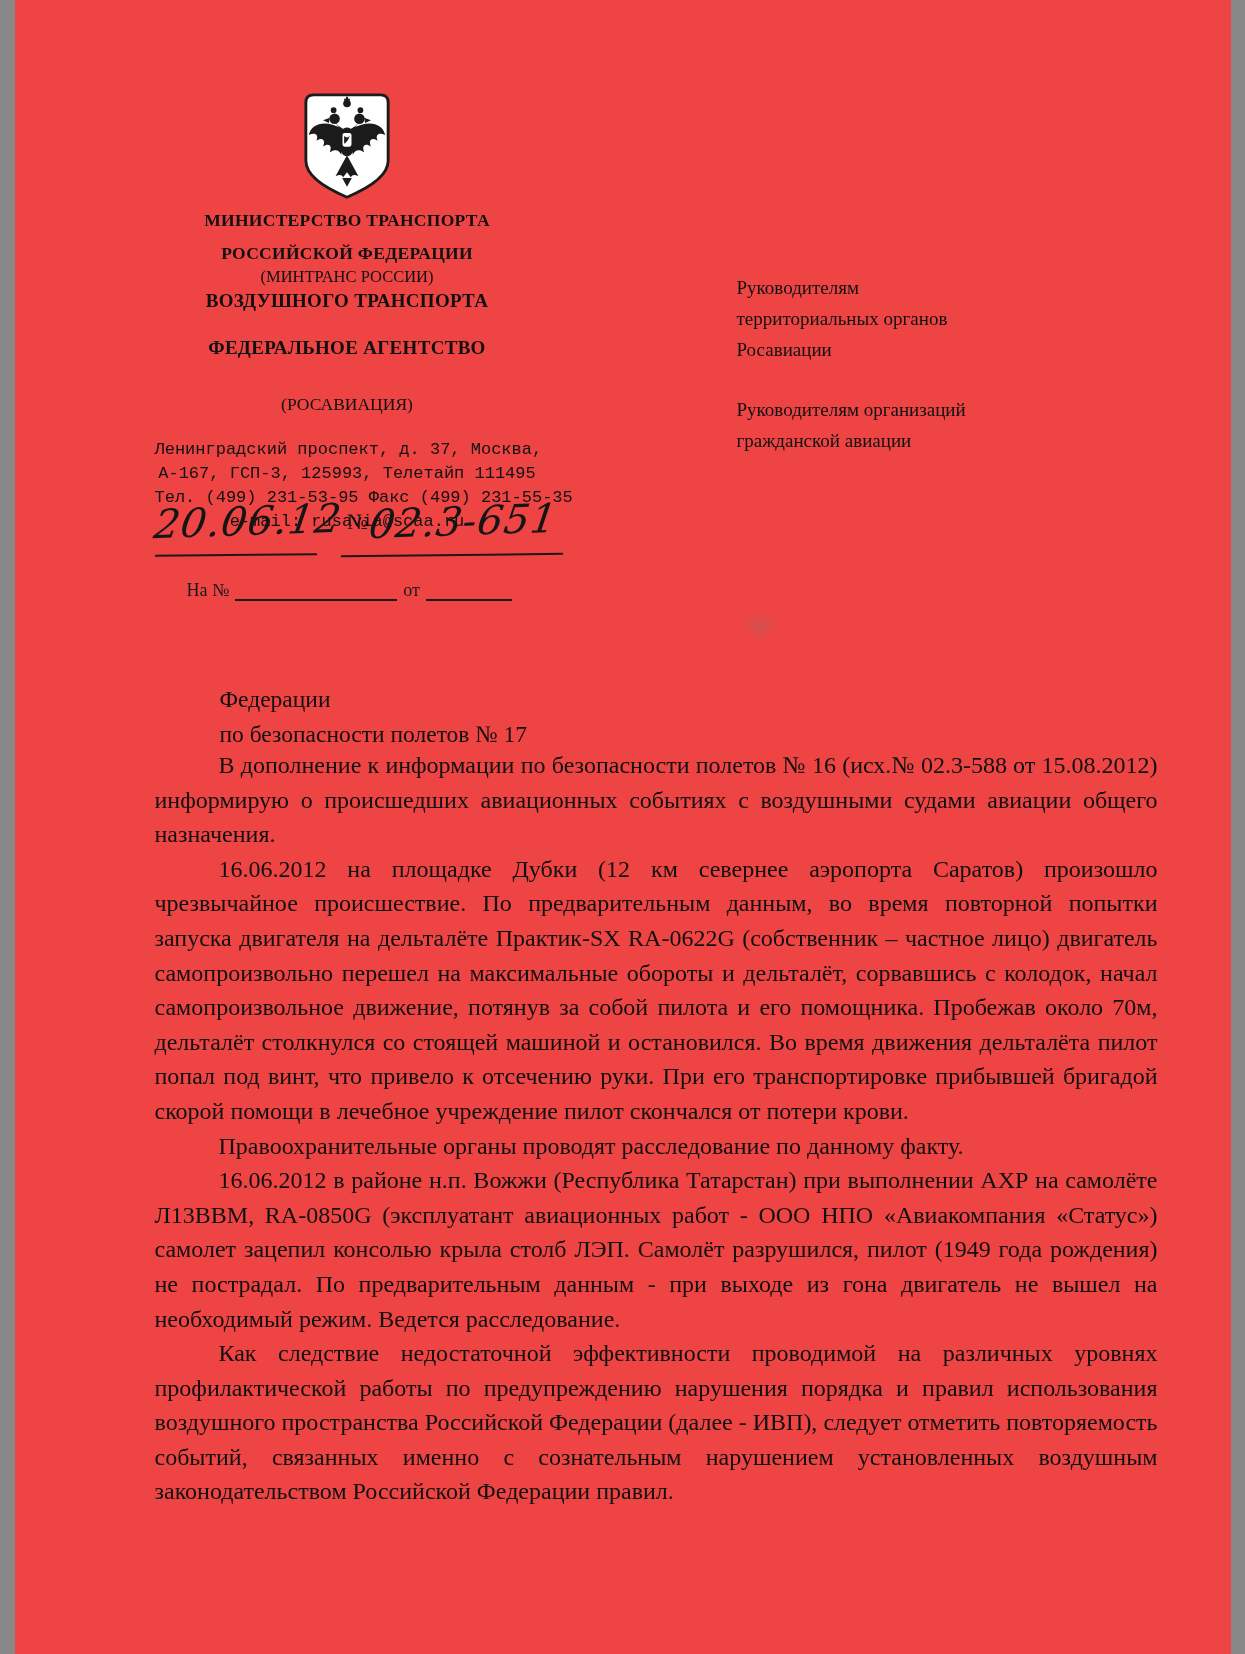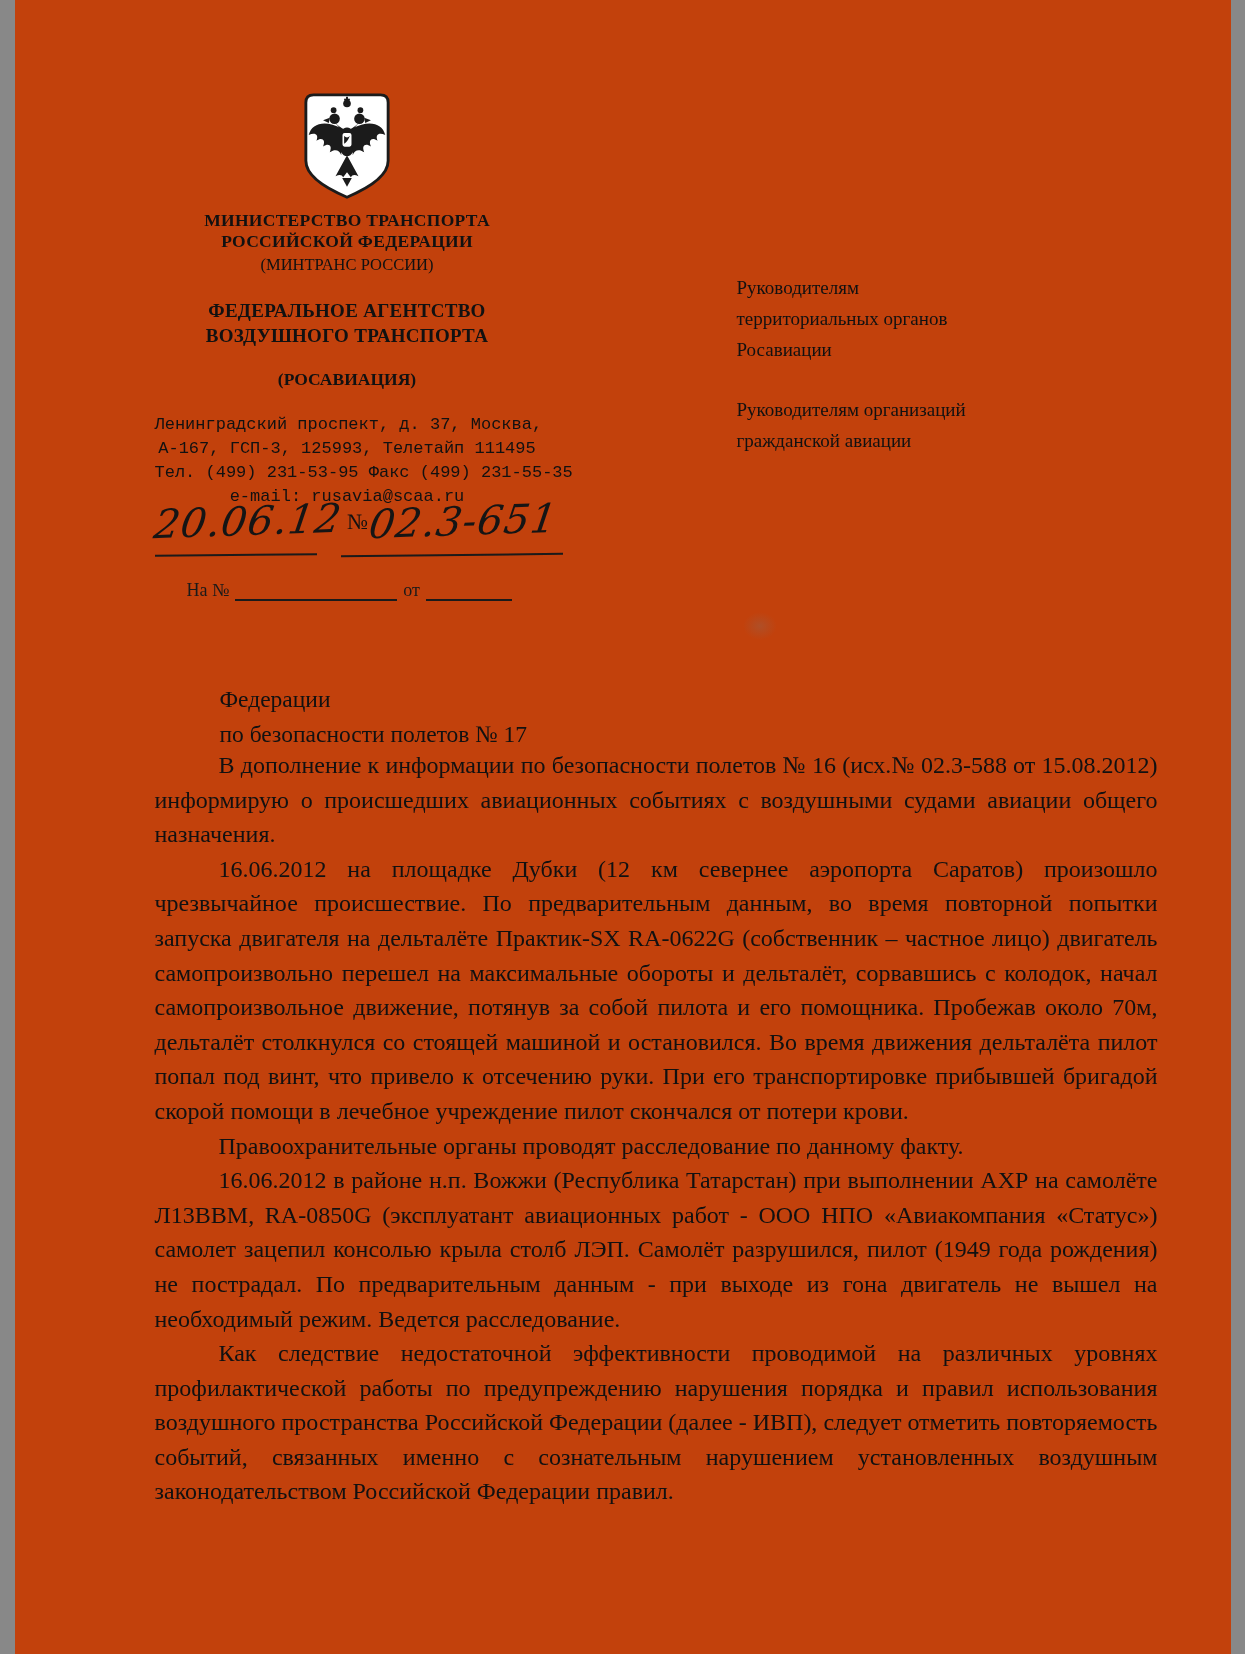--- a/index.html
+++ b/index.html
@@ -1,34 +1,34 @@
 <!DOCTYPE html>
 <html><head>
 <meta charset="utf-8">
 <style>
   html,body{margin:0;padding:0;background:#888;}
   .page{
     position:relative;
     width:1216px;height:1654px;
     margin:0 auto;
-    background:#c2410c;
+    background:#ef4444;
     font-family:"Liberation Serif","DejaVu Serif",serif;
     color:#111;
     overflow:hidden;
   }
   
   .letterhead{
     position:absolute;left:140px;top:92px;width:385px;
     text-align:center;
   }
   .emblem{display:block;margin:0 auto 8px auto;width:96px;height:110px;}
   .ministry{margin-top:6px;font-weight:bold;font-size:17.5px;line-height:21px;letter-spacing:.3px;}
   .mintrans{font-size:16.5px;line-height:22px;margin-top:2px;}
   .agency{margin-top:22px;font-weight:bold;font-size:19px;line-height:25px;letter-spacing:.3px;}
-  .rosaviacia{margin-top:21px;font-weight:bold;font-size:17.5px;text-align:center;}
+  .rosaviacia{margin-top:34px;font-weight:normal;font-size:17.5px;text-align:center;}
   .address{margin-top:23px;font-size:17px;line-height:24px;white-space:nowrap;font-family:Liberation Mono, monospace;}
   
   .handwrite-row{position:absolute;left:140px;top:498px;width:420px;height:60px;}
   .hw{
     font-family:"DejaVu Serif",serif;font-style:italic;
     font-size:40px;letter-spacing:1px;color:#151515;
     display:inline-block;transform:skewX(-10deg) rotate(-2deg);
   }
   .hw-num-sign{font-family:"Liberation Serif",serif;font-style:normal;font-size:22px;position:relative;top:-6px;margin:0 2px 0 6px;}
   .hw-line{position:absolute;height:2px;background:#1a1a1a;}
@@ -90,25 +90,25 @@
           <path d="M50 66 L38 88 Q44 85 46 89 L50 84 L54 89 Q56 85 62 88 Z"></path>
           <path d="M45 90 h10 l-5 9 z"></path>
         </g>
 
         <rect x="44.5" y="42" width="11" height="16" rx="3" fill="#ffffff" stroke="#1b1b1b" stroke-width="1.6"></rect>
         <path d="M47 46 q3 3 6 0 q-3 7 -6 8 z" fill="#1b1b1b"></path>
       </svg>
     </div>
 
     <div class="ministry">МИНИСТЕРСТВО ТРАНСПОРТА</div>
-    <div class="ministry" style="margin-top:0">РОССИЙСКОЙ ФЕДЕРАЦИИ</div>
+    <div class="ministry" style="margin-top:12px">РОССИЙСКОЙ ФЕДЕРАЦИИ</div>
     <div class="mintrans">(МИНТРАНС РОССИИ)</div>
 
+    <div class="agency" style="margin-top:0">ВОЗДУШНОГО ТРАНСПОРТА</div>
     <div class="agency">ФЕДЕРАЛЬНОЕ АГЕНТСТВО</div>
-    <div class="agency" style="margin-top:0">ВОЗДУШНОГО ТРАНСПОРТА</div>
 
     <div class="rosaviacia">(РОСАВИАЦИЯ)</div>
 
     <div class="address">
       <div>Ленинградский проспект, д. 37, Москва,</div>
       <div>А-167, ГСП-3, 125993, Телетайп 111495</div>
       <div>Тел. (499) 231-53-95 Факс (499) 231-55-35</div>
       <div>e-mail: rusavia@scaa.ru</div>
     </div>
   </div>

